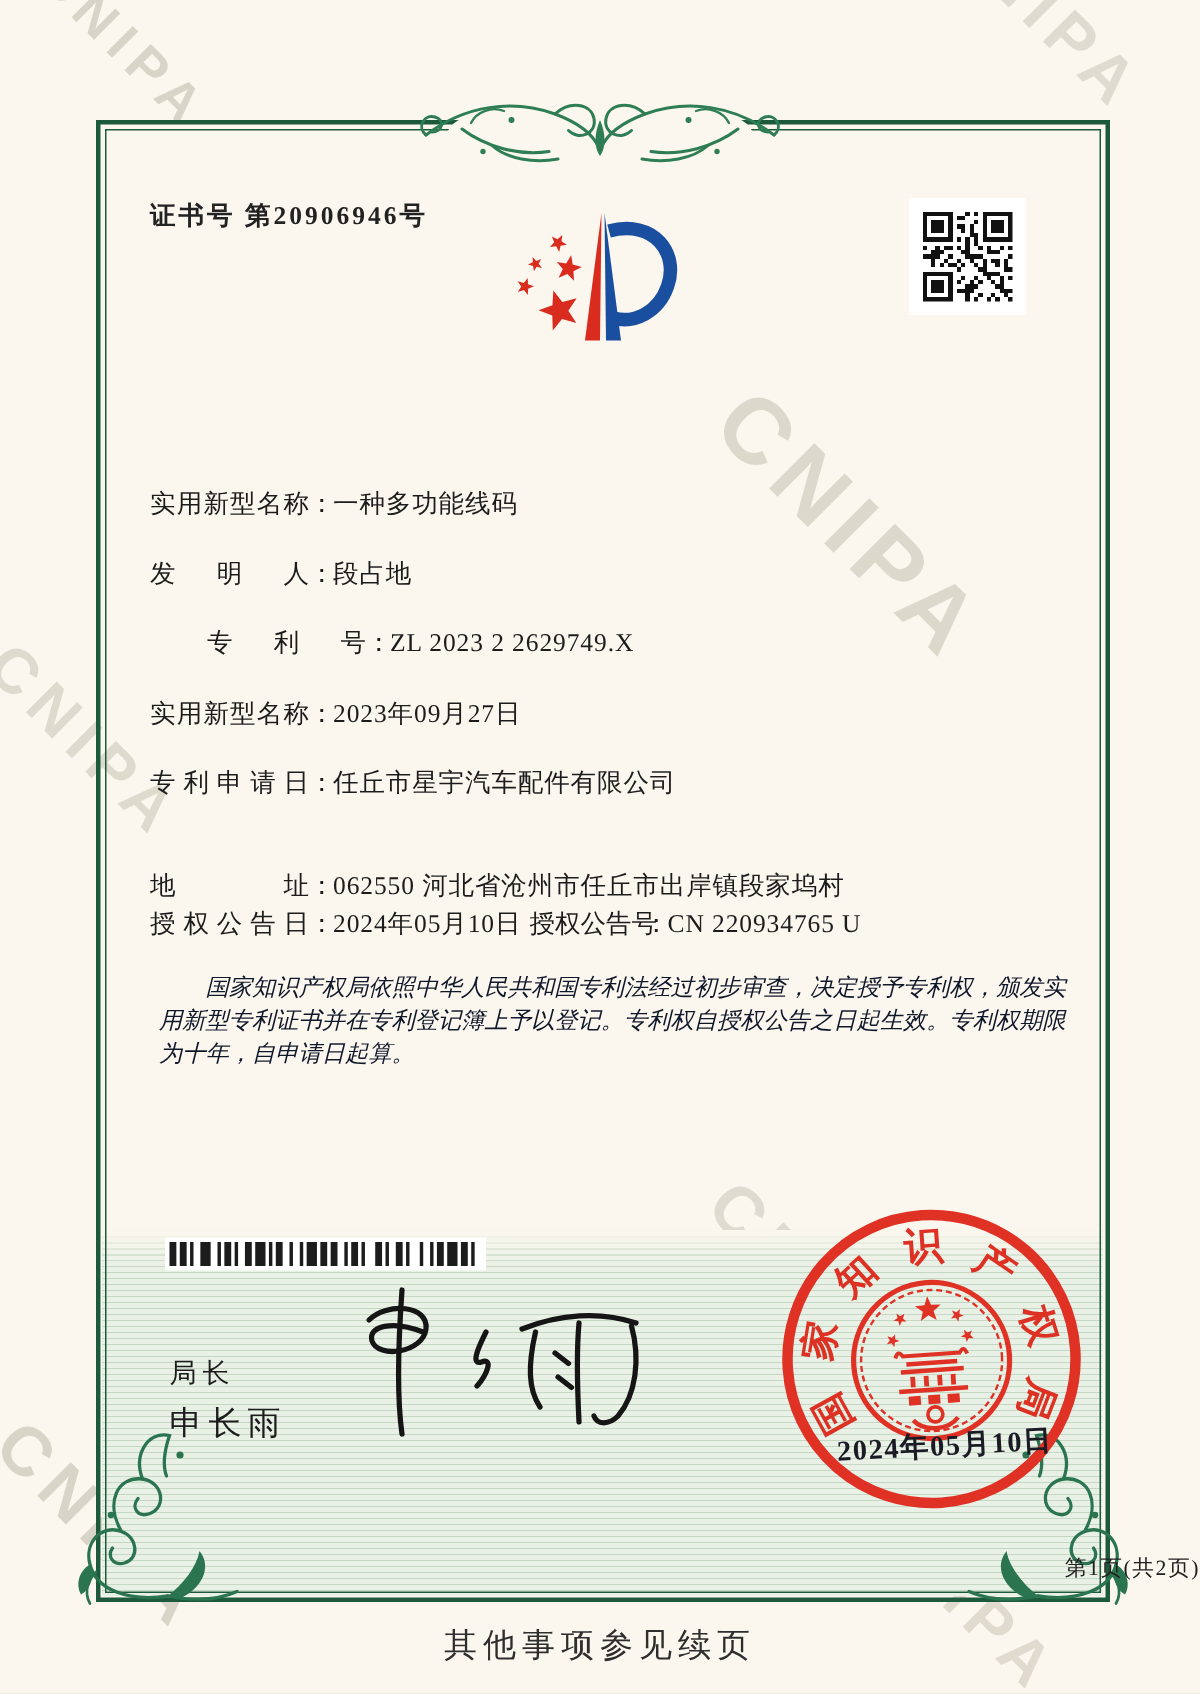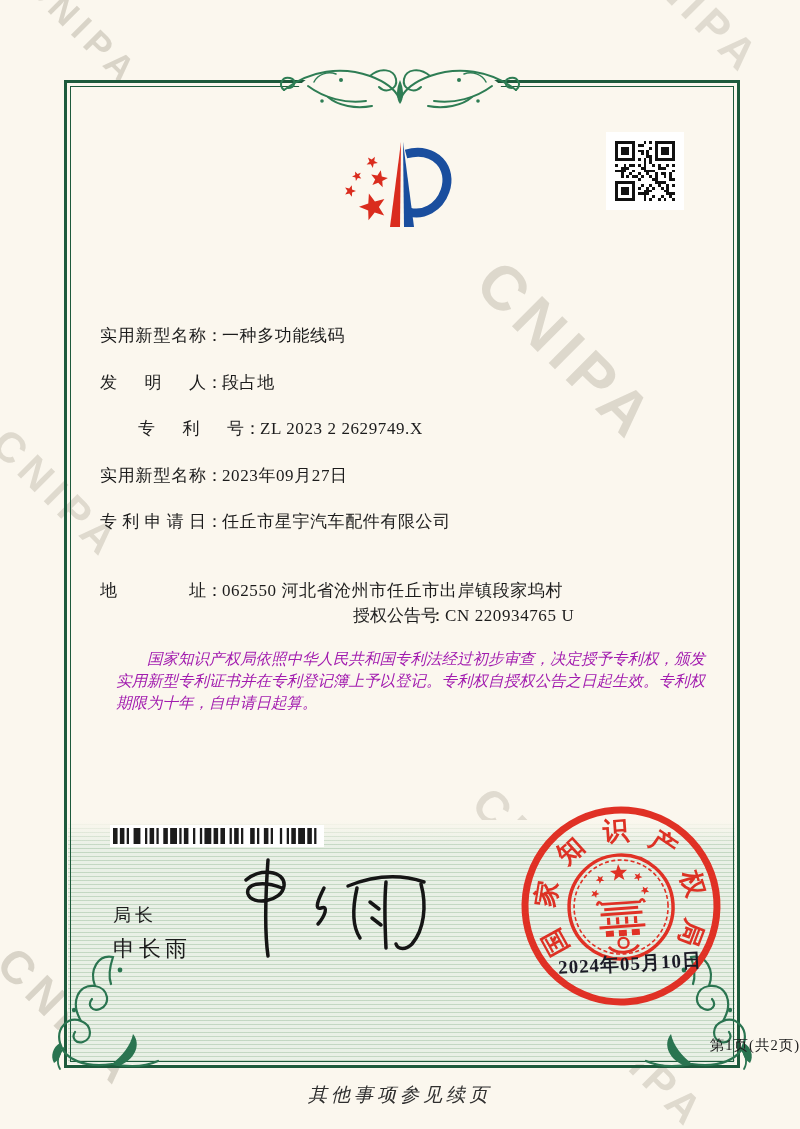--- a/index.html
+++ b/index.html
@@ -38,39 +38,39 @@
   
   .field-row{position:absolute;left:100px;width:616px;font-size:17px;white-space:nowrap;}
   .flabel{display:inline-block;width:106px;text-align:justify;text-align-last:justify;
     vertical-align:bottom;}
   .fcolon{display:inline-block;width:16px;text-align:center;}
   .fvalue{letter-spacing:.6px;}
   .fcell2{position:absolute;left:253px;top:0;}
   .fcell2 .flabel{width:76px;}
   
   .paras{position:absolute;left:100px;top:648px;width:614px;}
-  .paras p{margin:0 0 7px 16px;font-size:15.5px;line-height:22px;text-indent:2em;
-    color:#a21caf;font-style:italic;}
+  .paras p{margin:0 0 7px 6px;font-size:15.5px;line-height:22px;text-indent:2em;
+    color:#0f172a;font-style:italic;}
   
   .barcode-box{position:absolute;left:110px;top:825px;width:214px;height:22px;background:#fff;}
   
   .signer-title{position:absolute;left:113px;top:903px;font-size:18px;letter-spacing:4px;}
   .signer-name{position:absolute;left:113px;top:934px;font-size:22px;letter-spacing:4px;}
   .signature{position:absolute;left:228px;top:858px;}
   
   .seal{position:absolute;left:518px;top:803px;width:206px;height:206px;transform:rotate(-4deg);}
   .seal-char{font-size:26px;font-weight:bold;fill:#dd3124;text-anchor:middle;
     dominant-baseline:central;font-family:"Liberation Serif",serif;}
   .seal-date{position:absolute;left:542px;top:951px;width:176px;text-align:center;
     font-size:19px;font-weight:700;letter-spacing:1px;color:#1b1b26;transform:rotate(-3deg);}
   
   .page-indicator{position:absolute;left:0;top:1036px;width:100%;text-align:right;
     font-size:14.5px;letter-spacing:1px;color:#202020;}
   .continuation{position:absolute;left:0;top:1082px;width:100%;text-align:center;
-    font-size:19px;letter-spacing:4px;color:#2e2e2e;font-style:italic;}
+    font-size:22px;letter-spacing:4px;color:#2e2e2e;}
 </style>
 </head>
 <body>
 
 <div class="page">
 
   <div id="wm-layer">
       <span class="wm" style="left: 10px; top: 8px; font-size: 36px; opacity: 0.5;">CNIPA</span>
       <span class="wm" style="left: 610px; top: -18px; font-size: 44px; opacity: 0.4;">CNIPA</span>
       <span class="wm" style="left: -25px; top: 470px; font-size: 42px; opacity: 0.42;">CNIPA</span>
@@ -113,20 +113,21 @@
       <path d="M10,95 C3,99 0,108 4,115 C11,111 13,102 10,95 Z" fill="#2a7450" stroke="none"></path>
       <circle cx="70" cy="22" r="2.4" fill="#2a7450" stroke="none"></circle>
       <circle cx="24" cy="62" r="2.2" fill="#2a7450" stroke="none"></circle>
     </g>
   </svg>
 
   <svg class="orn" style="left:642px;top:948px" width="112" height="128" viewBox="0 0 112 128">
     <use href="#corner-orn" transform="translate(112,0) scale(-1,1)"></use>
   </svg>
 
+  <div class="cert-no">证书号 第20906946号</div>
 
   <svg class="logo" width="125" height="100" viewBox="0 0 125 100">
     <g id="logo-stars" fill="#da2c1e">
         <polygon points="28.9,58.6 34.9,66.4 44.4,63.9 38.9,72.1 44.2,80.4 34.7,77.6 28.5,85.3 28.2,75.4 19.0,71.8 28.3,68.5"></polygon>
         <polygon points="40.8,35.2 41.8,41.4 47.9,43.0 42.3,45.9 42.7,52.2 38.2,47.7 32.4,50.1 35.2,44.4 31.2,39.6 37.4,40.6"></polygon>
         <polygon points="34.9,21.7 34.3,25.9 37.9,28.1 33.7,28.8 32.8,33.0 30.8,29.2 26.6,29.6 29.5,26.5 27.9,22.6 31.7,24.5"></polygon>
         <polygon points="15.1,36.4 17.5,39.0 20.8,37.7 19.1,40.8 21.3,43.6 17.8,42.9 15.9,45.9 15.4,42.4 12.0,41.4 15.2,39.9"></polygon>
         <polygon points="11.8,50.3 12.0,54.5 16.0,55.9 12.1,57.5 11.9,61.7 9.3,58.4 5.2,59.6 7.5,56.0 5.1,52.5 9.2,53.6"></polygon>
       </g>
     <polygon points="61,7 50,92 60,92" fill="#da2c1e"></polygon>
@@ -252,21 +253,21 @@
   </div>
 
 
   <div id="fields">
       <div class="field-row" style="top: 324px;"><span><span class="flabel">实用新型名称</span><span class="fcolon">：</span><span class="fvalue">一种多功能线码</span></span></div>
       <div class="field-row" style="top: 370.6px;"><span><span class="flabel">发明人</span><span class="fcolon">：</span><span class="fvalue">段占地</span></span></div>
       <div class="field-row" style="top: 417.2px; margin-left: 38px;"><span><span class="flabel">专利号</span><span class="fcolon">：</span><span class="fvalue">ZL 2023 2 2629749.X</span></span></div>
       <div class="field-row" style="top: 463.8px;"><span><span class="flabel">实用新型名称</span><span class="fcolon">：</span><span class="fvalue">2023年09月27日</span></span></div>
       <div class="field-row" style="top: 510.4px;"><span><span class="flabel">专利申请日</span><span class="fcolon">：</span><span class="fvalue">任丘市星宇汽车配件有限公司</span></span></div>
       <div class="field-row" style="top: 557px; margin-top: 22px;"><span><span class="flabel">地址</span><span class="fcolon">：</span><span class="fvalue">062550 河北省沧州市任丘市出岸镇段家坞村</span></span></div>
-      <div class="field-row" style="top: 603.6px;"><span class="fcell2"><span class="flabel">授权公告号</span><span class="fcolon">：</span><span class="fvalue">CN 220934765 U</span></span></div>
+      <div class="field-row" style="top: 603.6px;"><span><span class="flabel">授权公告日</span><span class="fcolon">：</span><span class="fvalue">2024年05月10日</span></span><span class="fcell2"><span class="flabel">授权公告号</span><span class="fcolon">：</span><span class="fvalue">CN 220934765 U</span></span></div>
     </div>
 
   <div class="paras">
     <p>国家知识产权局依照中华人民共和国专利法经过初步审查，决定授予专利权，颁发实用新型专利证书并在专利登记簿上予以登记。专利权自授权公告之日起生效。专利权期限为十年，自申请日起算。</p>
   </div>
 
   <div class="barcode-box">
     <svg id="barcode-svg" width="214" height="22">
         <rect x="3.00" y="3" width="4.57" height="16" fill="#1c1c1c"></rect>
         <rect x="9.86" y="3" width="4.57" height="16" fill="#1c1c1c"></rect>

